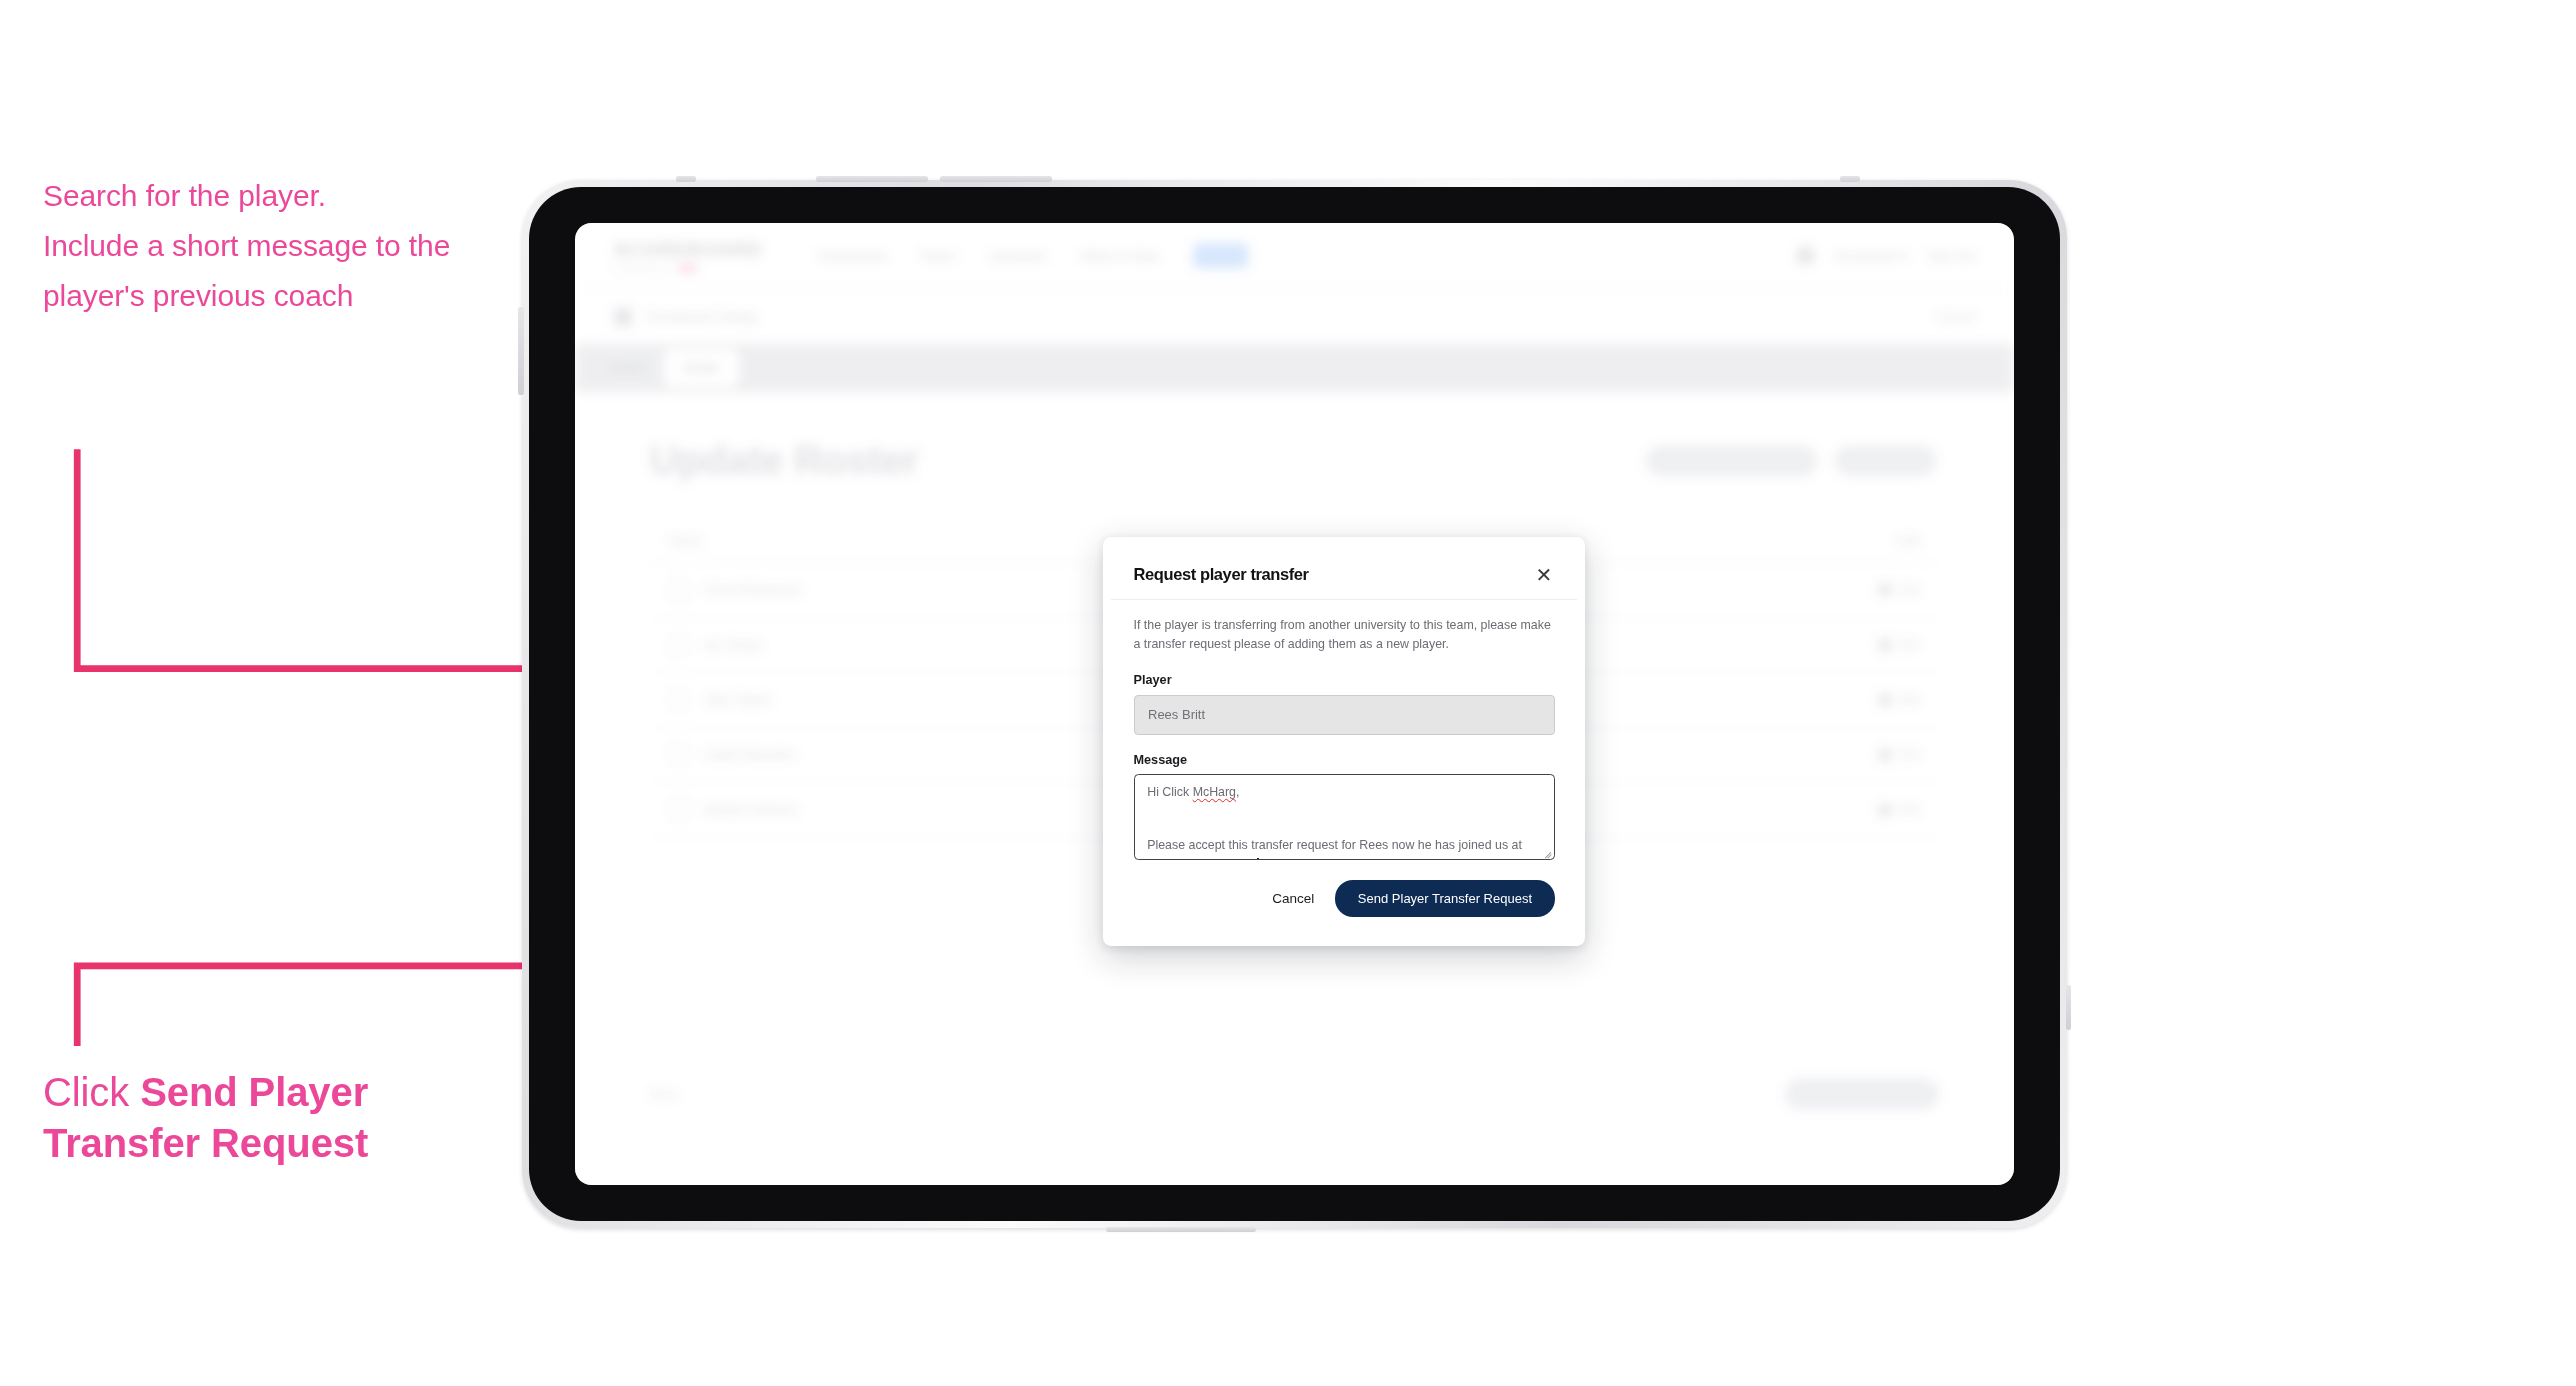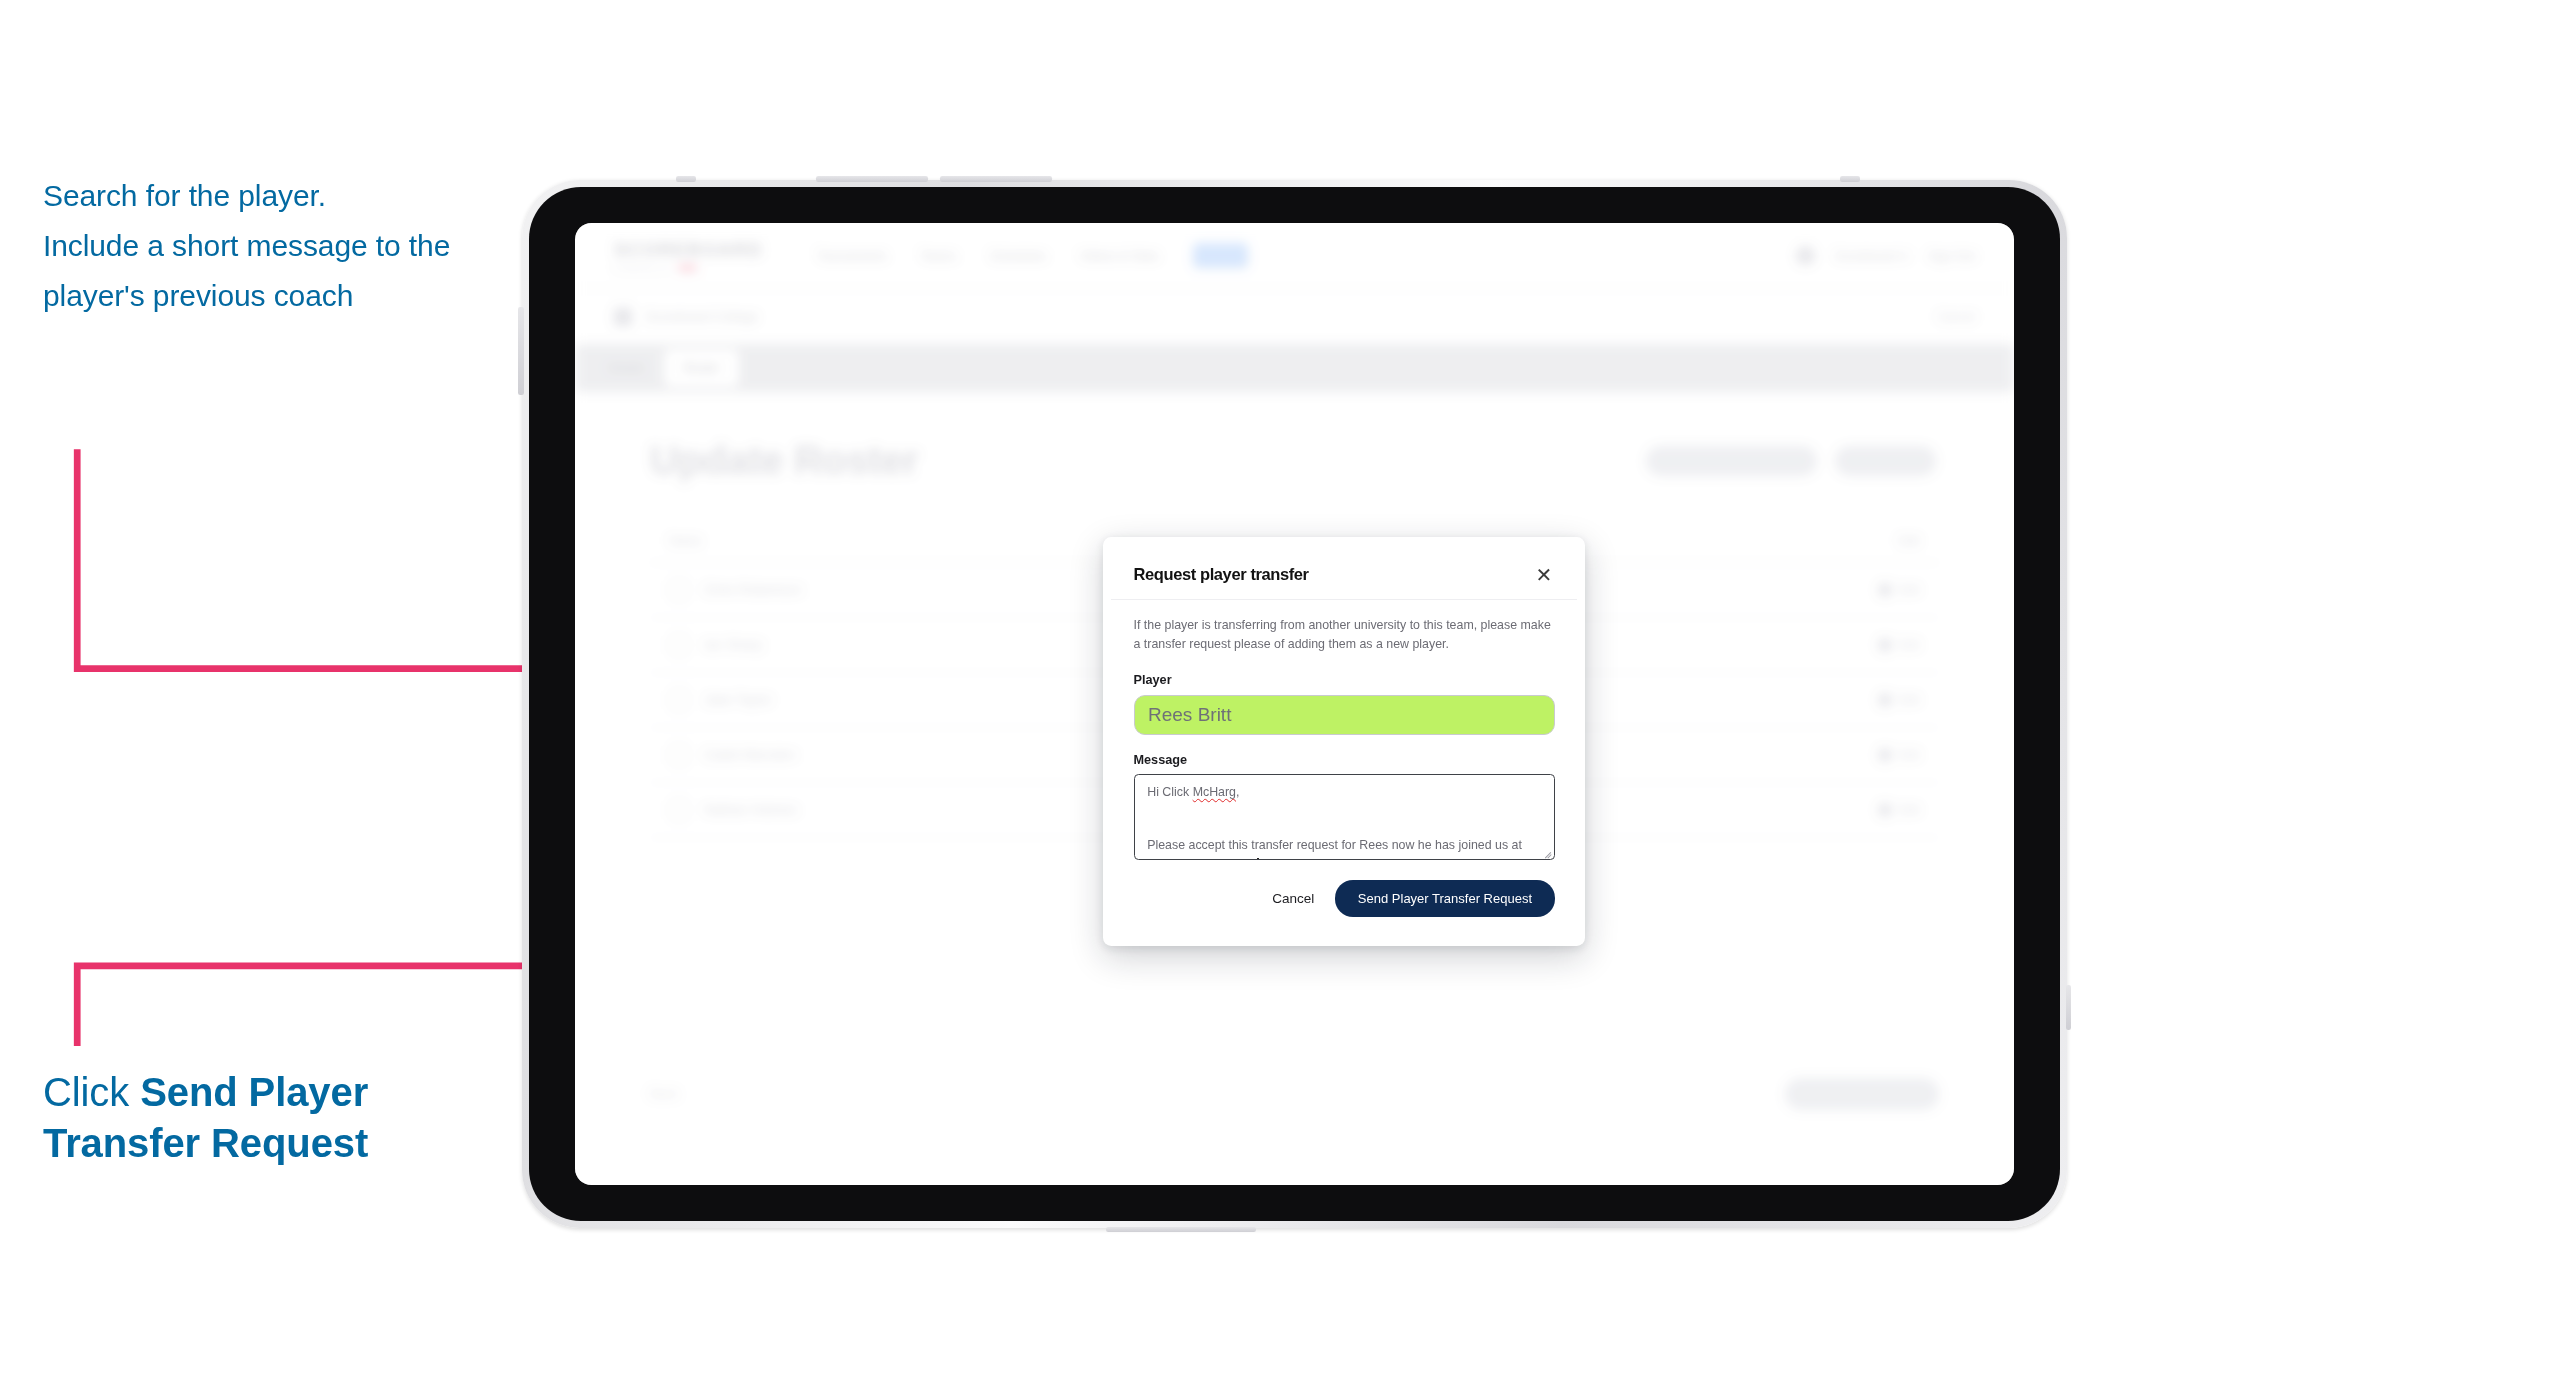--- a/index.html
+++ b/index.html
@@ -15,21 +15,21 @@
   #stage {
     position: relative;
     width: 2576px;
     height: 1386px;
     background: #ffffff;
   }
 
   
   .annot {
     position: absolute;
-    color: #0369a1;
+    color: #ec4899;
     font-family: "Liberation Sans", sans-serif;
     letter-spacing: -0.1px;
   }
   #annot-top {
     left: 43px;
     top: 171px;
     width: 419px;
     font-size: 30px;
     line-height: 50px;
     font-weight: 400;
@@ -229,23 +229,23 @@
   }
   .dlg-body { padding: 16.5px 22.5px 0 22.5px; }
   .dlg-desc {
     font-size: 12.4px; line-height: 19px; color: #6c6c74; margin-bottom: 19px;
   }
   .field-label {
     font-size: 12.7px; font-weight: 700; color: #1b1b1f; margin-bottom: 7.5px;
   }
   .player-input {
     width: 100%; height: 40px;
-    background: #bef264; border: 0.7px solid #c9cbcf;
-    border-radius: 11px; padding: 0 13.5px;
-    font-size: 19px; color: #6f7177;
+    background: #e5e5e5; border: 0.7px solid #c9cbcf;
+    border-radius: 4px; padding: 0 13.5px;
+    font-size: 13px; color: #6f7177;
     display: flex; align-items: center;
     font-family: "Liberation Sans", sans-serif;
   }
   .field-gap { height: 18px; }
   .msg-box {
     width: 100%; height: 86px;
     background: #ffffff; border: 1.2px solid #3f4248;
     border-radius: 4.5px; padding: 8.2px 12.7px;
     font-size: 12.4px; line-height: 19.5px; color: #6b6b73;
     position: relative; overflow: hidden;

